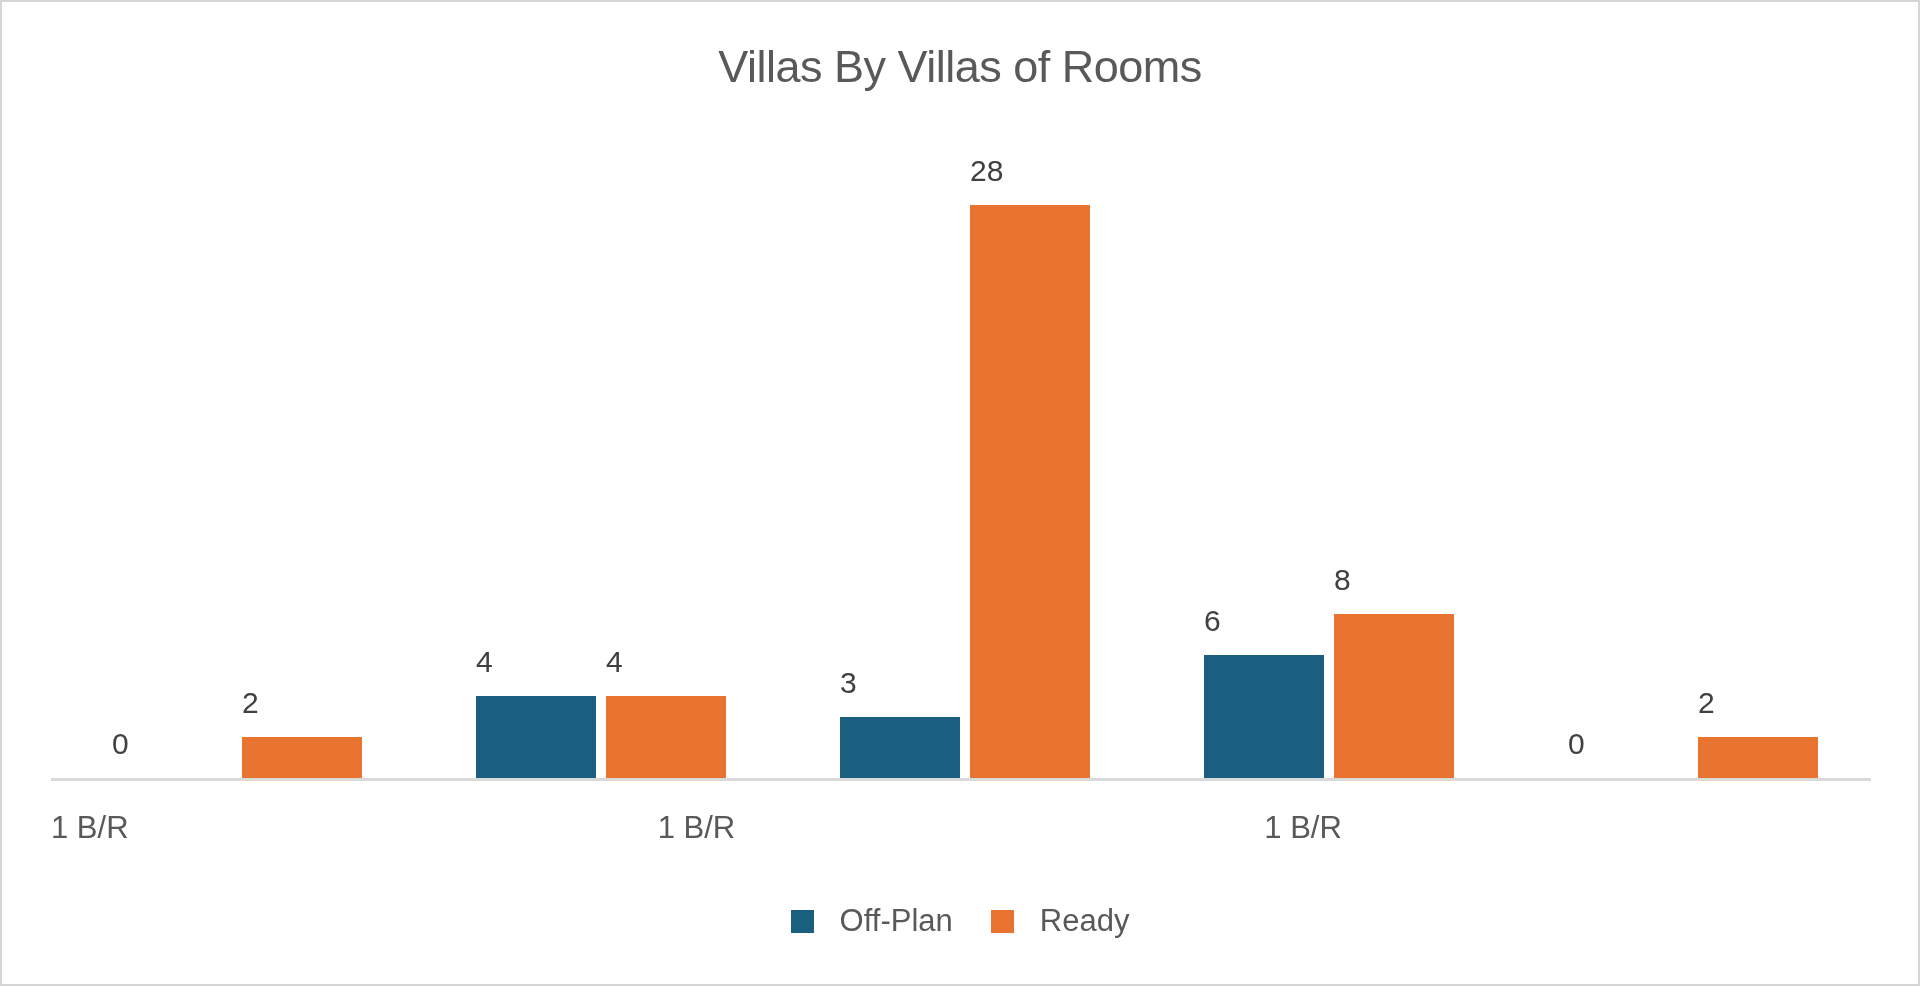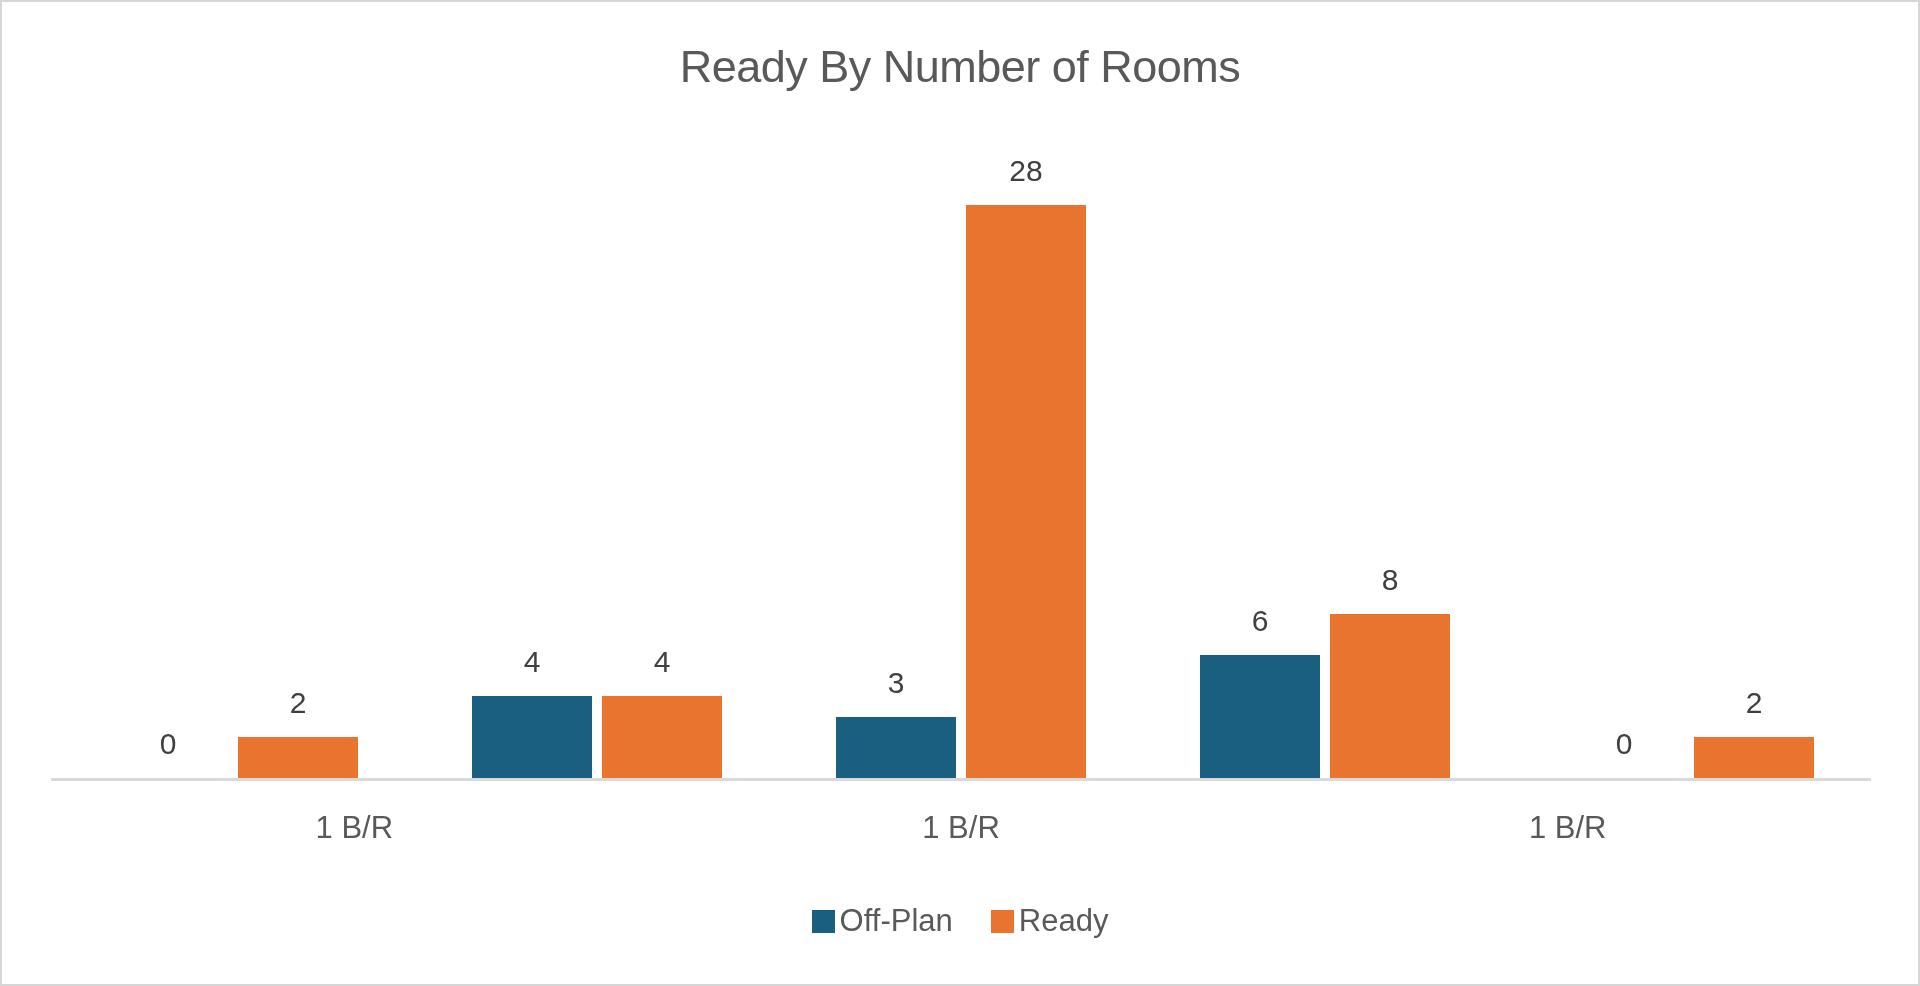--- a/index.html
+++ b/index.html
@@ -37,76 +37,75 @@
     display: flex;
     justify-content: center;
     align-items: flex-end;
     column-gap: 18px;
     height: 100%;
   }
   .bar-col {
     width: 112px;
     display: flex;
     flex-direction: column;
-    align-items: center;
+    align-items: flex-start;
     justify-content: flex-end;
   }
   .bar-value {
     font-size: 30px;
     line-height: 36px;
     color: #404040;
     margin-bottom: 16px;
   }
   .bar {
     width: 120px;
   }
 
   .xaxis-labels {
     position: absolute;
     left: 49px; top: 806px;
     width: 1820px;
     display: flex;
   }
   .xaxis-cell {
     flex: 1 1 0;
-    text-align: center;
     font-size: 31px;
     line-height: 40px;
     color: #595959;
   }
 
   .legend {
     position: absolute;
     left: 0; top: 901px;
     width: 100%;
     display: flex;
     justify-content: center;
     align-items: center;
     column-gap: 38px;
   }
   .legend-item {
     display: flex;
     align-items: center;
-    column-gap: 5px;
+    column-gap: 26px;
   }
   .legend-swatch {
     width: 23px; height: 23px;
     display: inline-block;
   }
   .legend-label {
     font-size: 31px;
     line-height: 36px;
     color: #595959;
   }
 </style>
 </head>
 <body>
 
 <div class="frame">
-  <div class="chart-title">Ready By Number of Rooms</div>
+  <div class="chart-title">Villas By Villas of Rooms</div>
 
   <div class="plot" id="plot">
       <div class="cat-group">
         <div class="bar-col">
           <div class="bar-value">0</div>
           <div class="bar" style="height: 0px; background: rgb(26, 95, 128);"></div>
         </div>
         <div class="bar-col">
           <div class="bar-value">2</div>
           <div class="bar" style="height: 41px; background: rgb(232, 116, 47);"></div>

